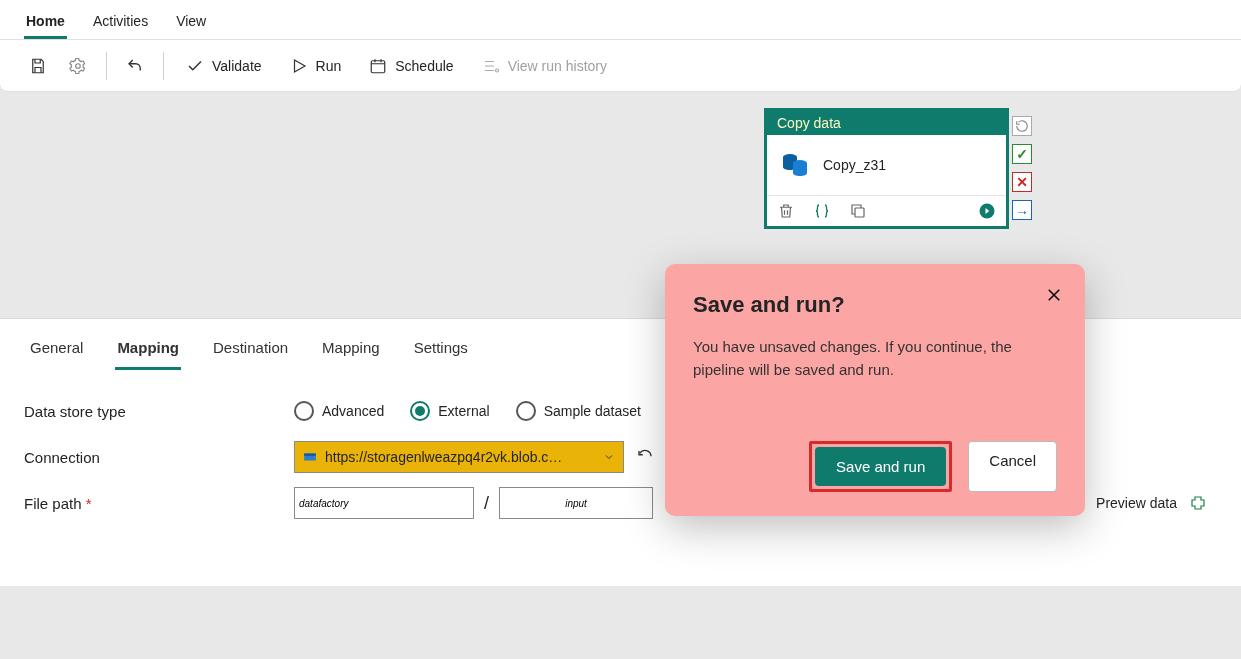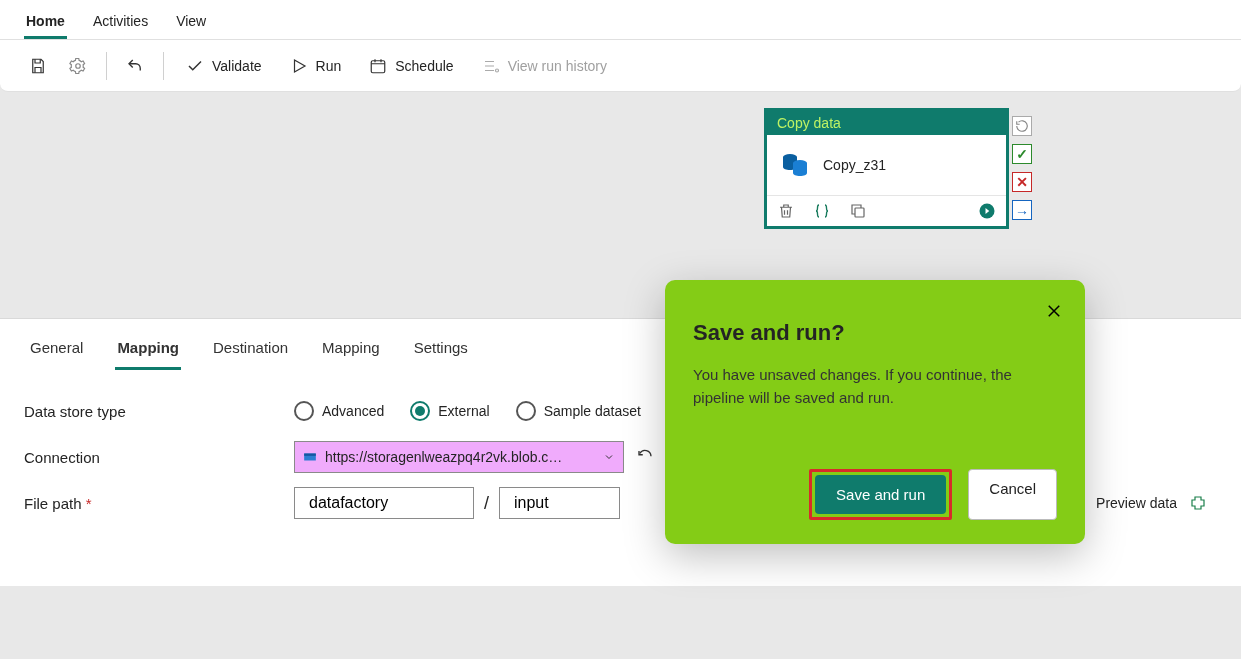--- a/index.html
+++ b/index.html
@@ -77,21 +77,21 @@
       position: absolute;
       left: 764px;
       top: 16px;
       width: 245px;
       border: 3px solid #0f7b6c;
       background: #fff;
       font-size: 14px;
     }
     .activity-title {
       background: #0f7b6c;
-      color: #bef264;
+      color: #fef9c3;
       padding: 4px 10px;
       font-size: 14px;
     }
     .activity-body {
       display: flex;
       align-items: center;
       gap: 12px;
       padding: 14px 12px;
     }
     .db-icon { width: 32px; height: 32px; }
@@ -163,51 +163,51 @@
       width: 20px; height: 20px; border: 2px solid #555; border-radius: 50%;
       display: inline-flex; align-items: center; justify-content: center;
     }
     .radio.selected .radio-circle { border-color: #0f7b6c; }
     .radio.selected .radio-circle::after {
       content: ""; width: 10px; height: 10px; border-radius: 50%; background: #0f7b6c;
     }
     .dropdown {
       width: 330px; height: 32px; border: 1px solid #8a8a8a;
       display: flex; align-items: center; padding: 0 8px; gap: 8px;
-      background:#f0abfc; cursor: pointer;
+      background:#eab308; cursor: pointer;
     }
     .dropdown .dd-text { flex:1; overflow:hidden; white-space:nowrap; text-overflow: ellipsis; font-size:14px; }
     .refresh-icon { margin-left: 12px; cursor:pointer; }
 
     .textbox {
-      height: 32px; border: 1px solid #8a8a8a; padding: 0 14px;
-      font-size: 16px; background: #fff; outline: none;
+      height: 32px; border: 1px solid #8a8a8a; padding: 0 4px;
+      font-size: 10px; background: #fff; outline: none; font-style: italic;
     }
     .tb-container { width: 180px; }
-    .tb-folder { width: 121px; }
+    .tb-folder { width: 154px; text-align: center; }
     .slash { margin: 0 10px; font-size: 18px; }
 
     .preview-area { margin-left:auto; display:flex; align-items:center; gap:12px; color:#242424; padding-right:10px;}
     .preview-link { cursor:pointer; font-size:14px; }
 
     .advanced {
       display:flex; align-items:center; gap:8px; padding: 14px 0 0 6px;
       font-size:15px; cursor:pointer;
     }
 
     
     .modal {
       position: absolute;
       left: 665px;
-      top: 280px;
+      top: 264px;
       width: 420px;
-      background: #84cc16;
+      background: #fca5a5;
       border-radius: 10px;
       box-shadow: 0 12px 40px rgba(0,0,0,0.25);
-      padding: 40px 28px 24px 28px;
+      padding: 28px 28px 24px 28px;
       z-index: 10;
     }
     .modal-title { font-size: 22px; font-weight: 600; margin-bottom: 18px; }
     .modal-close {
       position: absolute; right: 18px; top: 18px; cursor: pointer;
       font-size: 20px; padding:4px;
     }
     .modal-body { font-size: 15px; line-height: 1.5; color:#333; margin-bottom: 60px; }
     .modal-actions { display: flex; justify-content: flex-end; gap: 16px; }
     .btn {

